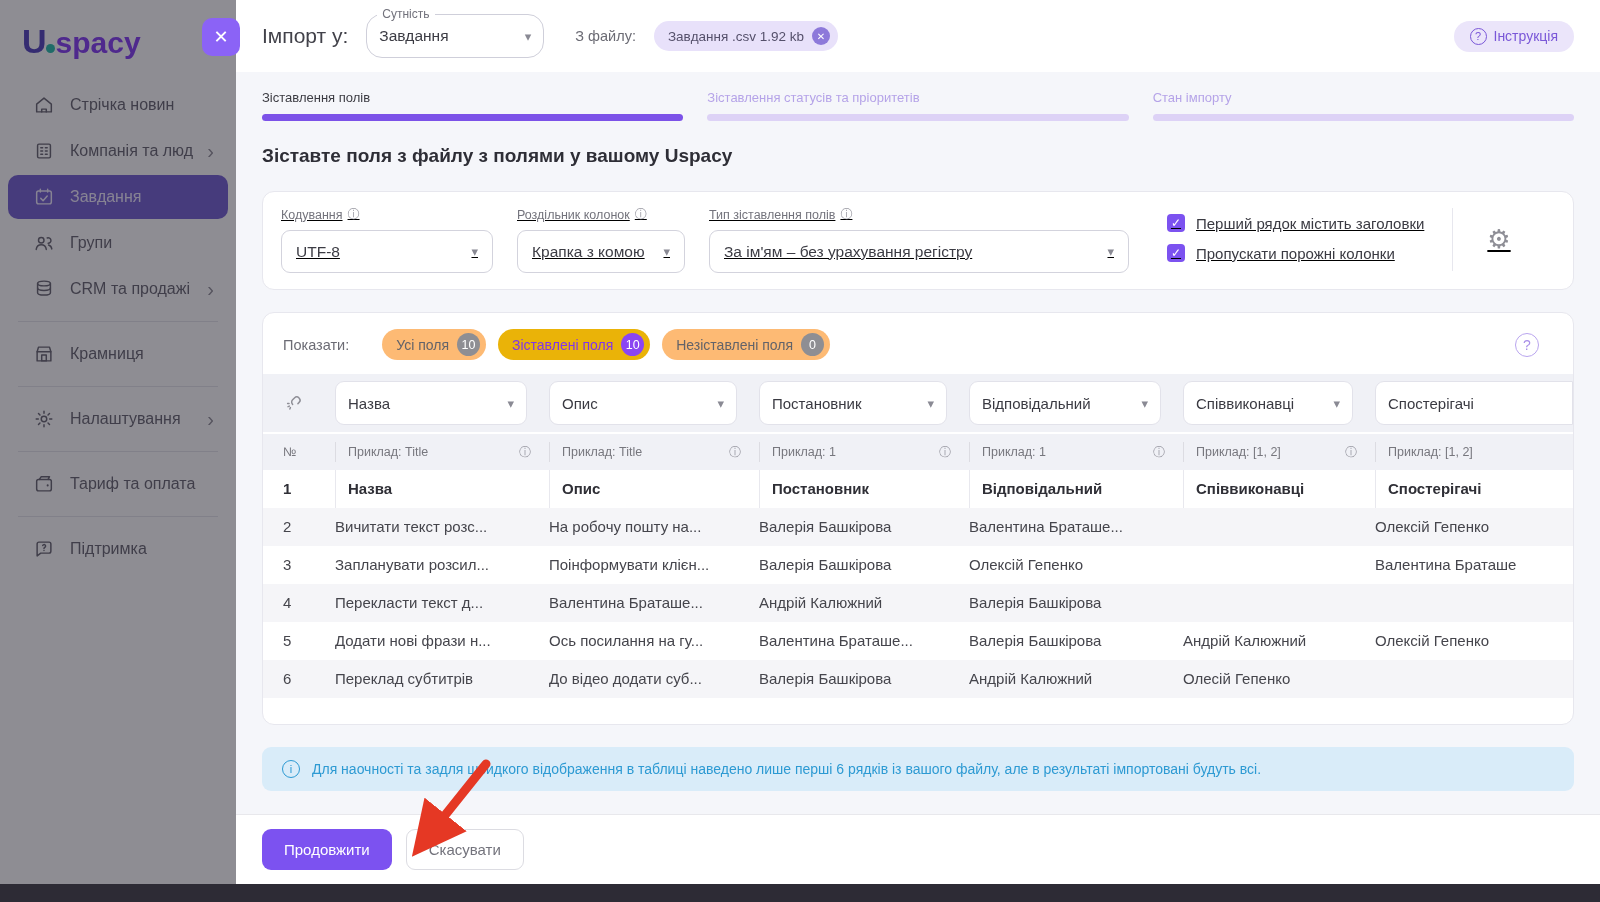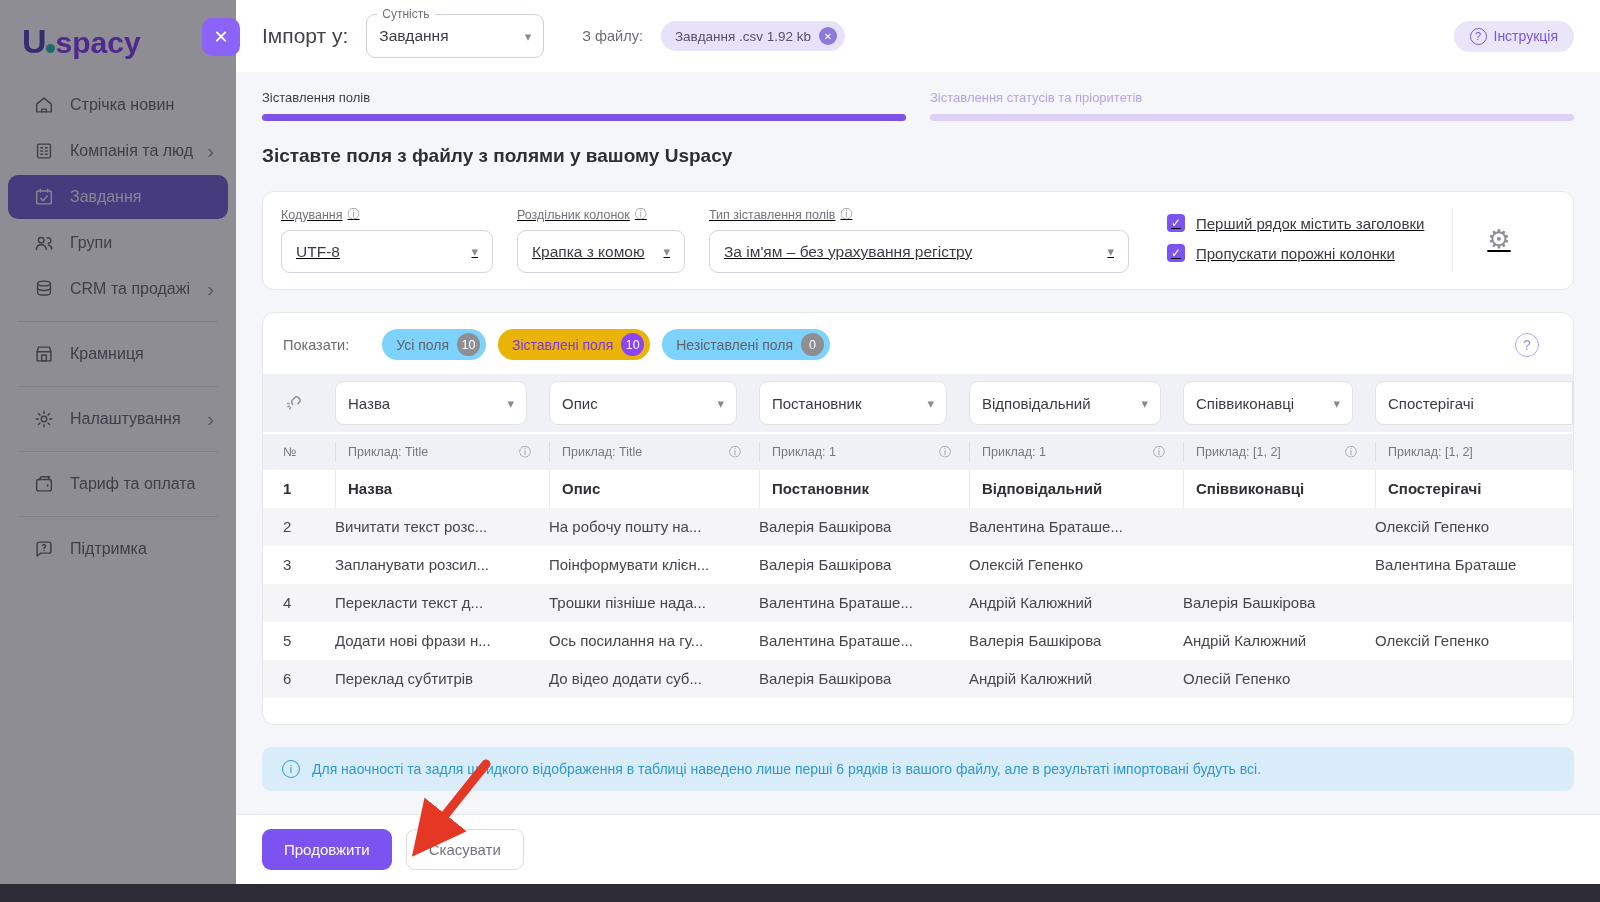--- a/index.html
+++ b/index.html
@@ -21,25 +21,25 @@
   .page-bottom-strip { position:fixed; left:0; right:0; bottom:0; height:18px; background:#35333c; z-index:2; }
   .dim-overlay { position:fixed; inset:0; background:rgba(38,36,48,0.52); z-index:5; }
 
   
   .modal { position:fixed; left:236px; top:0; right:0; bottom:18px; background:#ffffff; z-index:10; display:flex; flex-direction:column; }
   .modal-close { position:fixed; left:202px; top:18px; width:38px; height:38px; background:#8b63f6; border-radius:10px; color:#ffffff; font-size:18px; display:flex; align-items:center; justify-content:center; z-index:12; cursor:pointer; }
 
   
   .imp-header { height:72px; flex:none; background:#ffffff; display:flex; align-items:center; padding:0 26px; gap:18px; }
   .imp-title { font-size:21px; color:#42424a; font-weight:500; white-space:nowrap; }
-  .entity-select { position:relative; width:178px; height:44px; border:1px solid #cfcfda; border-radius:9px; display:flex; align-items:center; padding:0 12px; gap:8px; cursor:pointer; background:#fff; }
+  .entity-select { position:relative; width:178px; height:44px; border:1px solid #cfcfda; border-radius:16px; display:flex; align-items:center; padding:0 12px; gap:8px; cursor:pointer; background:#fff; }
   .entity-select .flabel { position:absolute; top:-8px; left:10px; background:#fff; padding:0 5px; font-size:12px; color:#72727c; }
   .entity-select .val { flex:1; font-size:15.5px; color:#3c3c44; }
   .sel-chev { font-size:13px; color:#8a8a94; }
-  .file-label { font-size:14.5px; color:#6b6b74; margin-left:20px; white-space:nowrap; }
+  .file-label { font-size:14.5px; color:#6b6b74; margin-left:13px; white-space:nowrap; }
   .file-chip { display:flex; align-items:center; gap:8px; background:#e8e1fa; border-radius:16px; padding:6px 8px 6px 14px; font-size:13.5px; color:#55506b; cursor:pointer; white-space:nowrap; }
   .file-chip .chip-x { width:18px; height:18px; border-radius:50%; background:#8d79da; color:#fff; font-size:10px; display:flex; align-items:center; justify-content:center; }
   .hspacer { flex:1; }
   .instruction-btn { display:flex; align-items:center; gap:7px; background:#ebe5fa; border-radius:16px; padding:7px 16px; font-size:14px; color:#7a57d8; cursor:pointer; white-space:nowrap; }
   .q-circle { width:17px; height:17px; border:1.5px solid #7a57d8; border-radius:50%; font-size:11px; display:flex; align-items:center; justify-content:center; }
 
   
   .imp-body { flex:1; background:#f5f6fa; padding:18px 26px 0 26px; overflow:hidden; }
   .steps { display:flex; gap:24px; }
   .step { flex:1; cursor:pointer; }
@@ -66,21 +66,21 @@
   .checkbox { width:18px; height:18px; border-radius:4px; background:#7c52f0; color:#fff; font-size:12px; display:flex; align-items:center; justify-content:center; flex:none; }
   .checklabel { font-size:15px; color:#3a3a42; white-space:nowrap; }
   .vdiv { width:1px; align-self:stretch; background:#e7e7ee; margin:2px 4px; }
   .gear-btn { font-size:26px; color:#8e8e96; align-self:center; cursor:pointer; padding:0 6px; }
 
   
   .table-card { background:#fff; border:1px solid #e7e7ee; border-radius:12px; margin-top:22px; padding-top:16px; overflow:hidden; }
   .chips-row { display:flex; align-items:center; padding:0 20px 14px 20px; gap:12px; }
   .chips-label { font-size:14.5px; color:#6b6b74; margin-right:21px; }
   .chip { display:flex; align-items:center; gap:8px; height:31px; border-radius:16px; padding:0 6px 0 14px; font-size:14px; cursor:pointer; white-space:nowrap; }
-  .chip.inactive { background:#7dd3fc; color:#636369; }
+  .chip.inactive { background:#fdba74; color:#636369; }
   .chip.active { background:#eab308; color:#8036e8; }
   .chip .badge { min-width:23px; height:23px; border-radius:12px; display:flex; align-items:center; justify-content:center; font-size:12.5px; color:#fff; padding:0 4px; }
   .chip.inactive .badge { background:#8e8e93; }
   .chip.active .badge { background:#8b45f2; }
   .chips-spacer { flex:1; }
   .q-circle2 { width:24px; height:24px; border:1.6px solid #b9a5ee; color:#a98fe8; border-radius:50%; font-size:14px; display:flex; align-items:center; justify-content:center; cursor:pointer; margin-right:14px; }
 
   .tgrid { display:grid; grid-template-columns:52px 214px 210px 210px 214px 192px minmax(150px,1fr); align-items:center; }
   .map-row { background:#f0f1f6; padding:7px 0 7px 20px; margin-bottom:2px; }
   .unlink-cell { display:flex; align-items:center; }
@@ -246,20 +246,24 @@
 
   <div class="imp-body">
 
     <div class="steps">
       <div class="step active">
         <div class="slabel">Зіставлення полів</div>
         <div class="sbar"></div>
       </div>
       <div class="step inactive">
         <div class="slabel">Зіставлення статусів та пріоритетів</div>
+        <div class="sbar"></div>
+      </div>
+      <div class="step inactive">
+        <div class="slabel">Стан імпорту</div>
         <div class="sbar"></div>
       </div>
     </div>
 
     <h1 class="page-heading">Зіставте поля з файлу з полями у вашому Uspacy</h1>
 
     <div class="settings-card">
       <div class="sfield w1">
         <span class="sflabel">
             <span>Кодування</span>
@@ -420,21 +424,20 @@
         <div class="dcell">Запланувати розсил...</div>
         <div class="dcell">Поінформувати клієн...</div>
         <div class="dcell">Валерія Башкірова</div>
         <div class="dcell">Олексій Гепенко</div>
         <div class="dcell"></div>
         <div class="dcell">Валентина Браташе</div>
       </div>
       <div class="tgrid data-row alt">
         <div class="dcell">4</div>
         <div class="dcell">Перекласти текст д...</div>
-        <div class="dcell">Трошки пізніше нада...</div>
         <div class="dcell">Валентина Браташе...</div>
         <div class="dcell">Андрій Калюжний</div>
         <div class="dcell">Валерія Башкірова</div>
         <div class="dcell"></div>
       </div>
       <div class="tgrid data-row">
         <div class="dcell">5</div>
         <div class="dcell">Додати нові фрази н...</div>
         <div class="dcell">Ось посилання на гу...</div>
         <div class="dcell">Валентина Браташе...</div>

